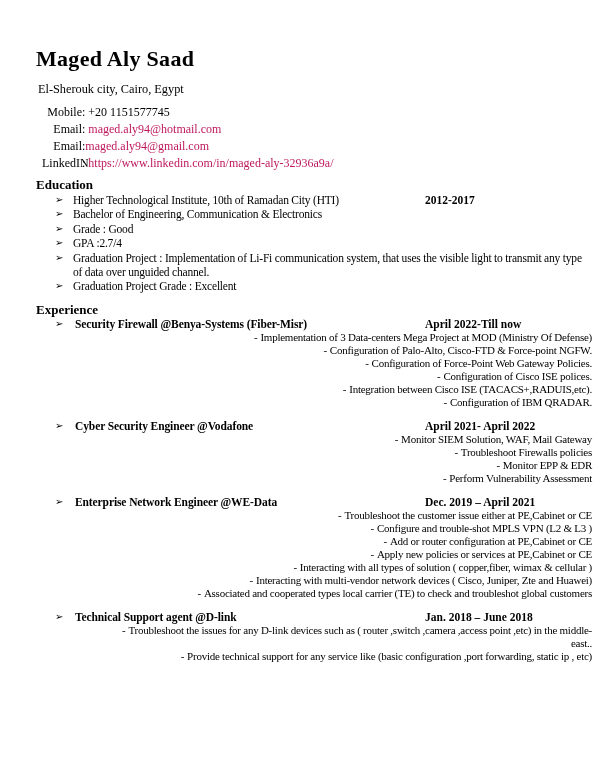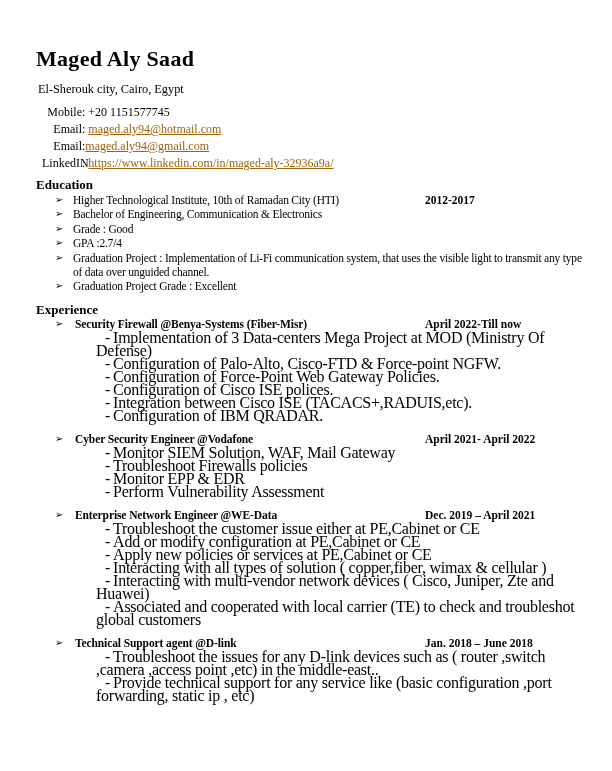--- a/index.html
+++ b/index.html
@@ -11,32 +11,32 @@
     padding:46px 20px 30px 36px;
     font-family:"Liberation Serif","DejaVu Serif",serif;
     overflow:hidden;
   }
   h1{margin:0;font-size:22px;line-height:26px;font-weight:bold;letter-spacing:.3px;}
   .location{margin:10px 0 0 2px;font-size:12.3px;line-height:14px;}
   .contact{margin:8px 0 0 6px;font-size:12px;}
   .contact-row{line-height:17px;white-space:nowrap;}
   .contact-label{display:inline-block;width:40px;text-align:right;}
   .sep{white-space:pre;}
-  .link{color:#a16207;text-decoration:underline;cursor:pointer;}
+  .link{color:#be185d;cursor:pointer;}
   h2{margin:6px 0 0 0;font-size:13px;line-height:13px;font-weight:bold;}
   h2.exp{margin-top:9px;}
   ul.edu{list-style:none;margin:2px 0 0 0;padding:0;font-size:11.5px;letter-spacing:-0.2px;}
   ul.edu li{position:relative;padding-left:37px;line-height:14.4px;}
   .arrow{position:absolute;left:19px;top:0;font-size:10px;letter-spacing:0;}
   .date{position:absolute;left:389px;top:0;font-weight:bold;white-space:nowrap;font-size:11.5px;letter-spacing:0;}
   .job{margin-top:10px;}
   .job.first{margin-top:1px;}
   .job-head{position:relative;padding-left:39px;font-weight:bold;font-size:11.5px;line-height:14px;letter-spacing:-0.1px;white-space:nowrap;}
   .job-head .arrow{font-weight:normal;}
-  .bullets p{margin:0;padding-left:60px;text-indent:9px;font-size:16px;line-height:13px;letter-spacing:-0.25px;}
+  .bullets p{margin:0;padding-left:60px;text-indent:9px;font-size:11px;line-height:13px;letter-spacing:-0.25px;text-align:right;}
   .dash{margin-right:3px;}
 </style>
 </head>
 <body>
 
 <div class="page">
 
   <h1>Maged Aly Saad</h1>
   <p class="location">El-Sherouk city, Cairo, Egypt</p>
 
@@ -110,25 +110,26 @@
       </div>
     </div>
 
     <div class="job">
       <div class="job-head">
         <span class="arrow">➢</span><span>Enterprise Network Engineer @WE-Data</span>
         <span class="date">Dec. 2019 – April 2021</span>
       </div>
       <div class="bullets">
         <p><span class="dash">-</span><span>Troubleshoot the customer issue either at PE,Cabinet or CE</span></p>
-        <p><span class="dash">-</span><span>Add or modify configuration at PE,Cabinet or CE</span></p>
+        <p><span class="dash">-</span><span>Configure and trouble-shot MPLS VPN (L2 &amp; L3 )</span></p>
+        <p><span class="dash">-</span><span>Add or router configuration at PE,Cabinet or CE</span></p>
         <p><span class="dash">-</span><span>Apply new policies or services at PE,Cabinet or CE</span></p>
         <p><span class="dash">-</span><span>Interacting with all types of solution ( copper,fiber, wimax &amp; cellular )</span></p>
         <p><span class="dash">-</span><span>Interacting with multi-vendor network devices ( Cisco, Juniper, Zte and Huawei)</span></p>
-        <p><span class="dash">-</span><span>Associated and cooperated with local carrier (TE) to check and troubleshot global customers</span></p>
+        <p><span class="dash">-</span><span>Associated and cooperated types local carrier (TE) to check and troubleshot global customers</span></p>
       </div>
     </div>
 
     <div class="job">
       <div class="job-head">
         <span class="arrow">➢</span><span>Technical Support agent @D-link</span>
         <span class="date">Jan. 2018 – June 2018</span>
       </div>
       <div class="bullets">
         <p><span class="dash">-</span><span>Troubleshoot the issues for any D-link devices such as ( router ,switch ,camera ,access point ,etc) in the middle-east..</span></p>

